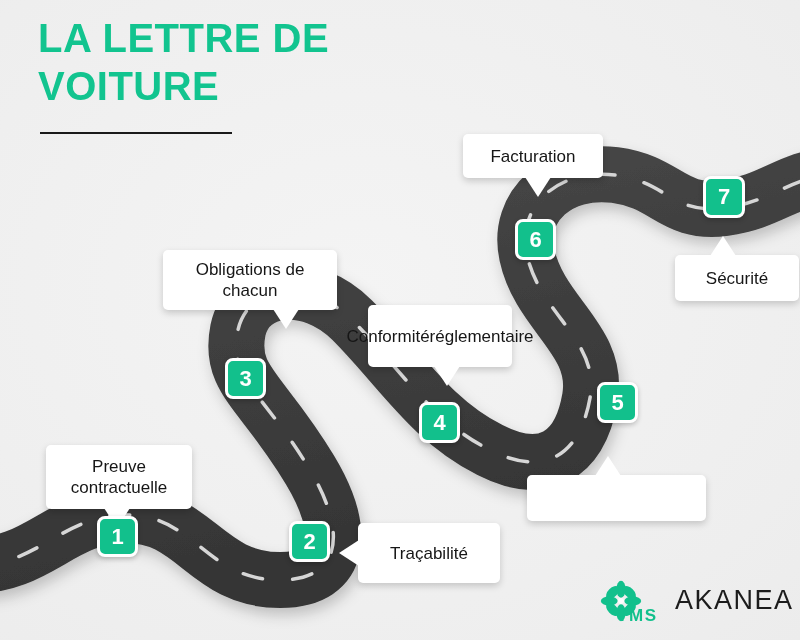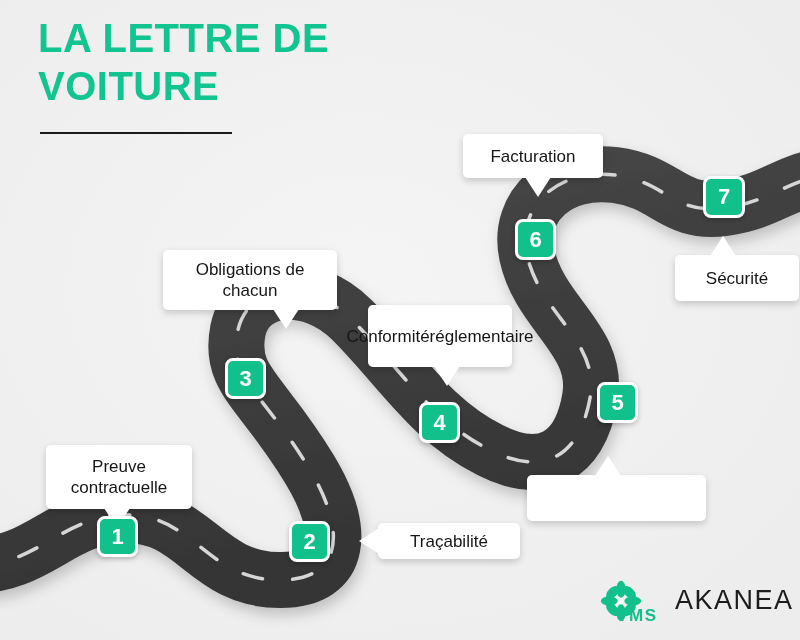--- a/index.html
+++ b/index.html
@@ -193,21 +193,21 @@
       <use href="#roadPath" stroke="#d6d6d6" stroke-width="3.5" fill="none" stroke-linecap="round" stroke-dasharray="20 30"></use>
     </g>
   </svg>
 
   <div class="callout" style="left:46px; top:417px; width:146px; height:64px; flex-direction:column;margin-top:28px;">
     <span>Preuve</span>
     <span>contractuelle</span>
     <span class="tail down" style="left:58px;"></span>
   </div>
 
-  <div class="callout" style="left:378px; top:523px; width:142px; height:36px;">
+  <div class="callout" style="left:358px; top:523px; width:142px; height:60px;">
     <span>Traçabilité</span>
     <span class="tail left"></span>
   </div>
 
   <div class="callout" style="left:163px; top:250px; width:174px; height:60px; flex-direction:column;">
     <span>Obligations de</span>
     <span>chacun</span>
     <span class="tail down" style="left:110px;"></span>
   </div>
 

